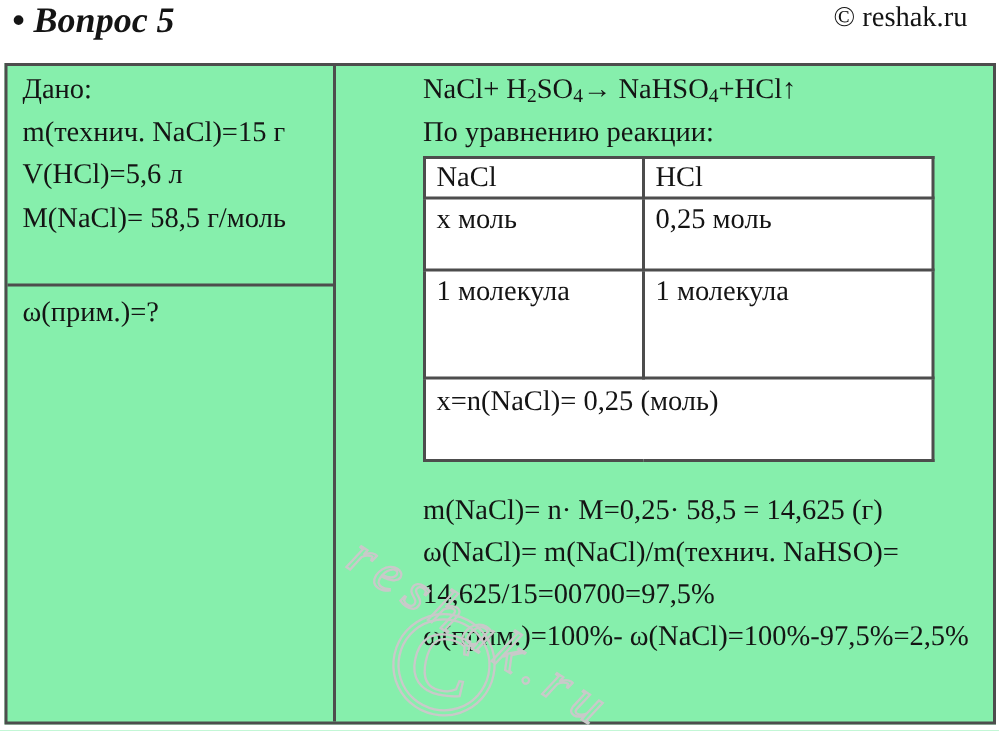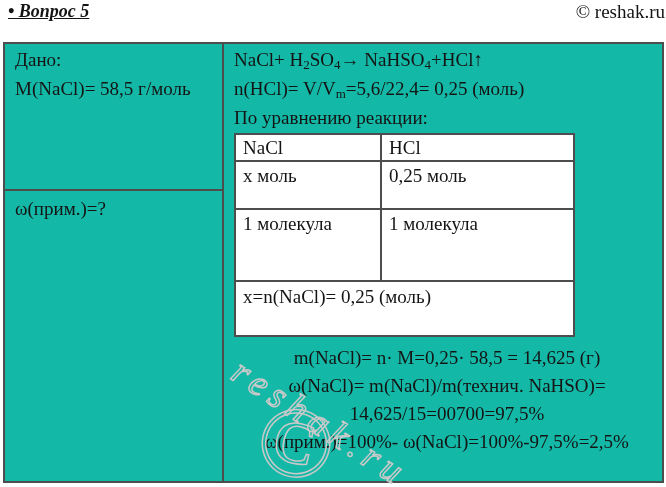--- a/index.html
+++ b/index.html
@@ -1,42 +1,42 @@
 <!DOCTYPE html>
 <html><head>
 <meta charset="utf-8">
 <style>
   html,body { margin:0; padding:0; }
   body {
     width:666px; height:487px; background:#ffffff; position:relative; overflow:hidden;
     font-family:"Liberation Serif","DejaVu Serif",serif; color:#141414;
   }
-  .page-title { position:absolute; left:8px; top:1px; font-size:18px; font-weight:bold; font-style:italic; white-space:nowrap;text-decoration:underline; }
-  .brand { position:absolute; right:1px; top:1px; font-size:19px; white-space:nowrap; }
+  .page-title { position:absolute; left:8px; top:1px; font-size:24px; font-weight:bold; font-style:italic; white-space:nowrap; }
+  .brand { position:absolute; right:21px; top:1px; font-size:19px; white-space:nowrap; }
 
   .sheet {
     position:absolute; left:3px; top:42px; width:661px; height:441px;
-    border:2px solid #4d4d4d; box-sizing:border-box; display:flex; background:#14b8a6;
+    border:2px solid #4d4d4d; box-sizing:border-box; display:flex; background:#86efac;gap:48px;
   }
   .col-given { flex:0 0 219px; width:219px; border-right:2px solid #4d4d4d; box-sizing:border-box; display:flex; flex-direction:column; }
   .given-block { height:147px; box-sizing:border-box; border-bottom:2px solid #4d4d4d; padding:2px 4px 0 10px; }
   .find-block { flex:1; padding:3px 20px 0 10px; }
   .line { font-size:19px; line-height:29px; white-space:nowrap; }
   .given-block .line { line-height:28.5px; }
 
   .col-solution { flex:1; box-sizing:border-box; padding:1px 2px 0 10px;border-radius:27px; }
 
   table.mole-table { border-collapse:collapse; table-layout:fixed; width:341px; margin-top:1px; }
   table.mole-table td { border:2px solid #4d4d4d; font-size:19px; vertical-align:top; padding:0 7px; background:#fff; }
   tr.row-head td { height:25px; line-height:25px; }
   tr.row-moles td { height:46px; line-height:28px; }
   tr.row-molecules td { height:70px; line-height:28px;margin-top:44px; }
   tr.row-result td { height:53px; line-height:30px; }
 
-  .calc { margin-top:7px;text-align:center; }
+  .calc { margin-top:19px; }
   .calc .line { line-height:28px; }
 
   sub { font-size:13px; line-height:0; position:relative; top:3px; vertical-align:baseline; }
 
   .wm-text {
     position:absolute; left:236px; top:346px; z-index:6; pointer-events:none;
     font-style:italic; font-size:37px; letter-spacing:7px; white-space:nowrap;
     transform:rotate(33deg); transform-origin:0 50%;
     color:transparent; -webkit-text-stroke:1.5px #c9c9c9;
   }
@@ -52,30 +52,31 @@
 <div>
 
   <div class="page-title">• Вопрос 5</div>
   <div class="brand">© reshak.ru</div>
 
   <div class="sheet">
 
     <div class="col-given">
       <div class="given-block">
         <div class="line">Дано:</div>
+        <div class="line">m(технич. NaCl)=15 г</div>
+        <div class="line">V(HCl)=5,6 л</div>
         <div class="line">M(NaCl)= 58,5 г/моль</div>
       </div>
       <div class="find-block">
         <div class="line">ω(прим.)=?</div>
       </div>
     </div>
 
     <div class="col-solution">
       <div class="line"><span>NaCl+ H</span><sub>2</sub><span>SO</span><sub>4</sub><span>→ NaHSO</span><sub>4</sub><span>+HCl↑</span></div>
-      <div class="line"><span>n(HCl)= V/V</span><sub>m</sub><span>=5,6/22,4= 0,25 (моль)</span></div>
       <div class="line">По уравнению реакции:</div>
 
       <table class="mole-table">
         <colgroup>
             <col style="width:146px">
             <col>
           </colgroup>
         <tbody>
             <tr class="row-head">
           <td>NaCl</td>

